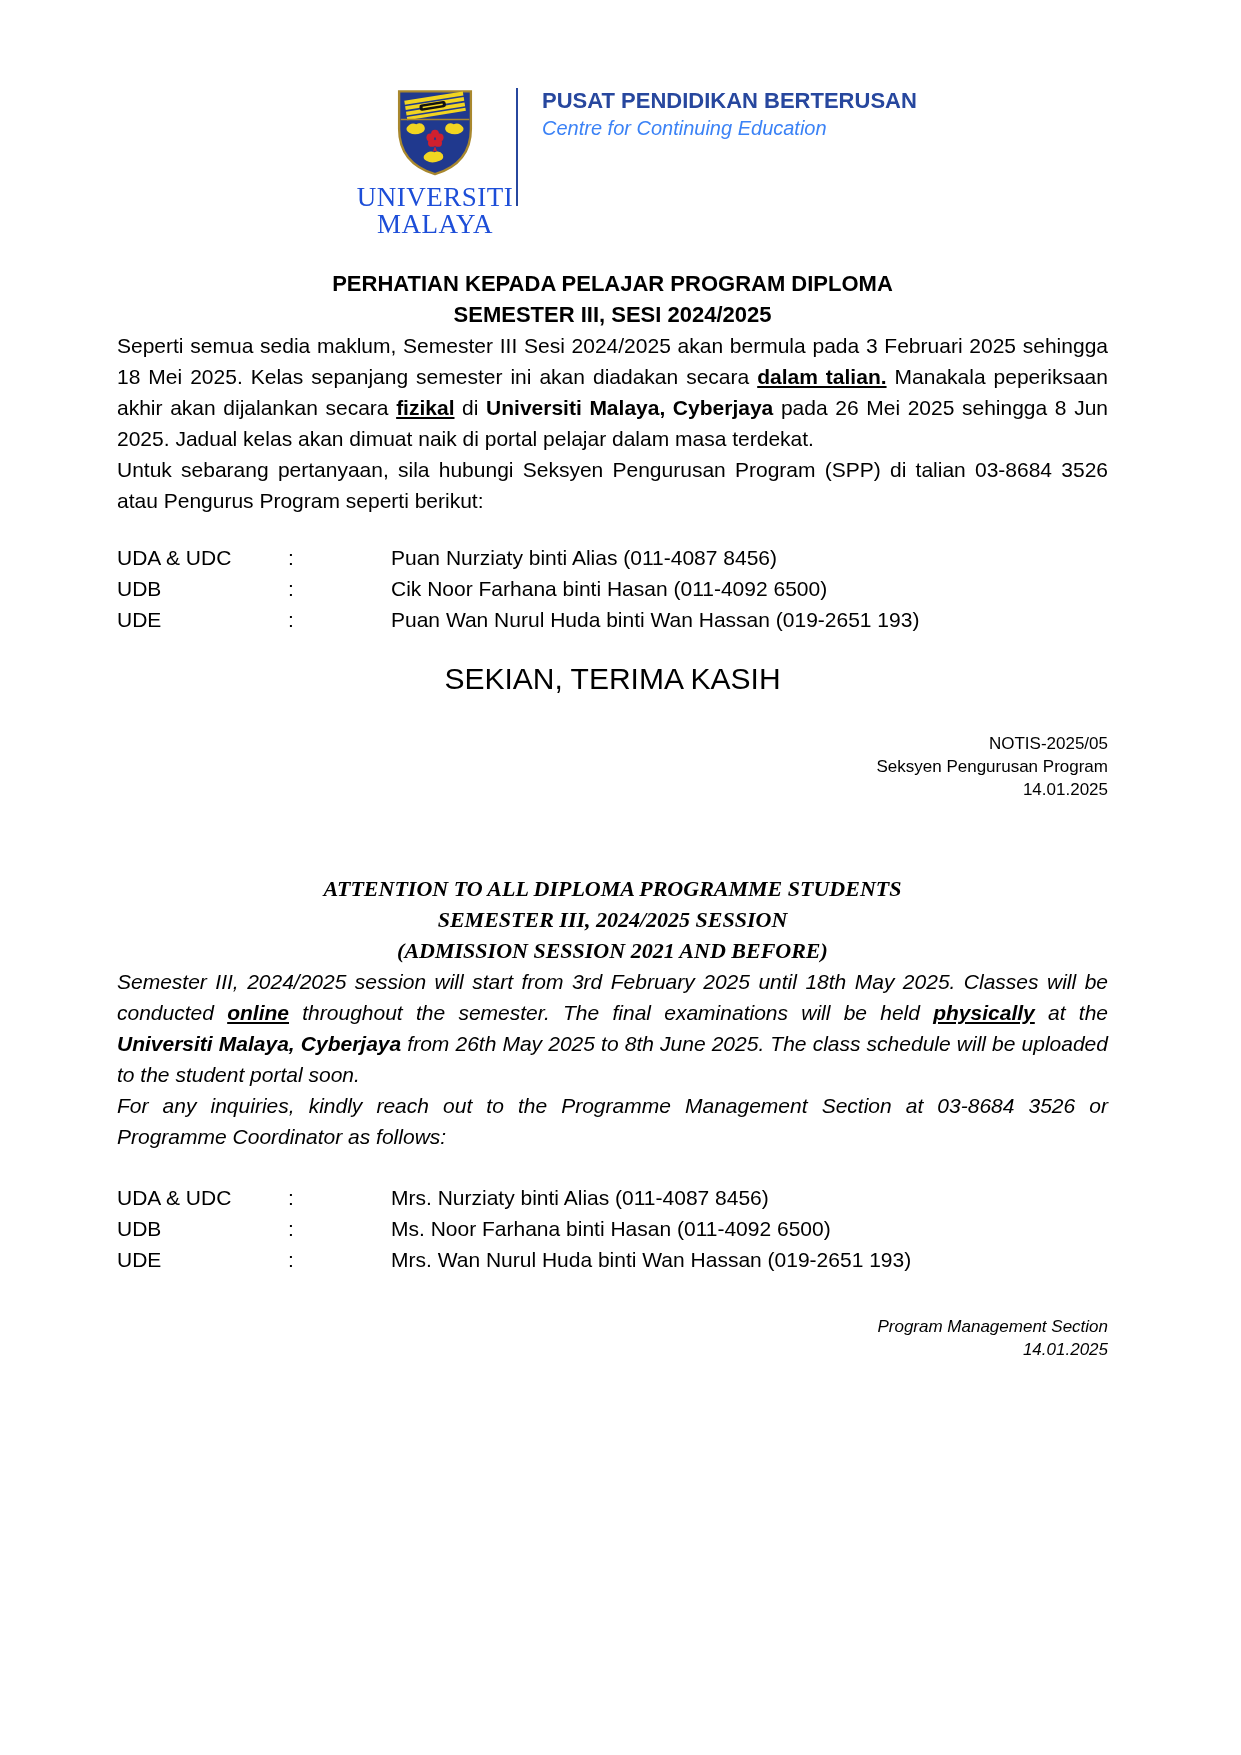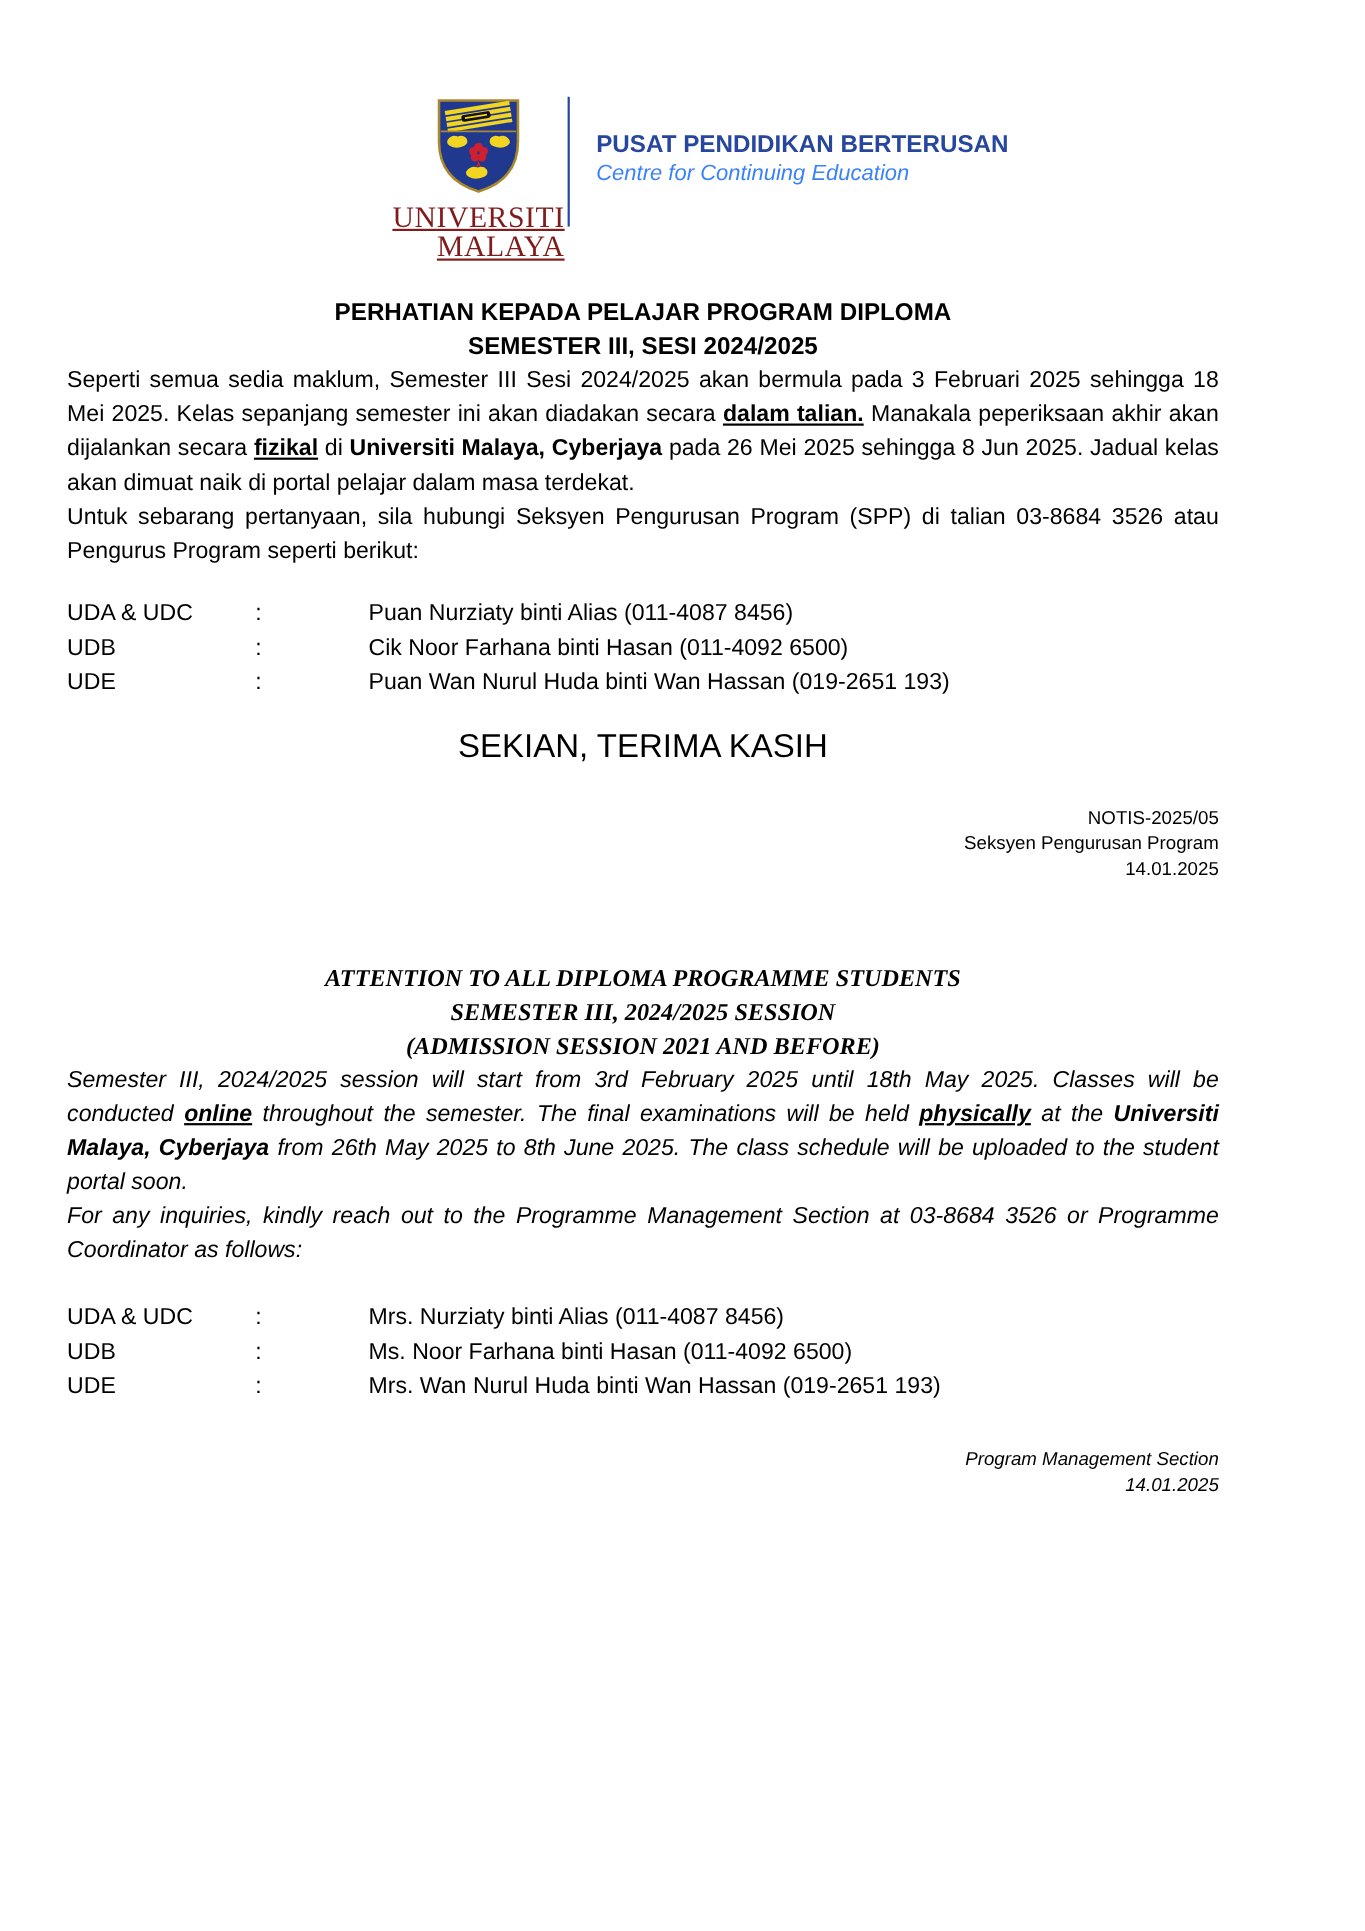--- a/index.html
+++ b/index.html
@@ -21,52 +21,50 @@
   .crest-col{
     width:150px;
     display:flex;
     flex-direction:column;
     align-items:center;
   }
   .crest{width:78px;height:88px;display:block;}
   .wordmark{
     margin-top:8px;
     font-family:"Liberation Serif", serif;
-    color:#7f1d1d;
+    color:#1d4ed8;
     font-size:27px;
     line-height:1.0;
-    text-align:right;
+    text-align:center;
     letter-spacing:0.5px;
-    text-decoration:underline;
   }
   .vdivider{
     width:2px;
     height:118px;
     background:#27479e;
     margin:0 24px 0 6px;
   }
   .dept{
-    margin-top:30px;
   }
   .dept-malay{
     color:#27479e;
     font-weight:700;
     font-size:22px;
     line-height:1.2;
   }
   .dept-eng{
     color:#3b82f6;
     font-style:italic;
     font-size:20px;
     line-height:1.2;
     margin-top:2px;
   }
   
   .docbody{
-    padding:0 133px 0 61px;
+    padding:0 133px 0 117px;
   }
   .title-block{
     margin-top:30px;
     text-align:center;
     font-weight:700;
     font-size:22px;
     line-height:31px;
   }
   .title-block div{white-space:nowrap;}
   p.body-par{

